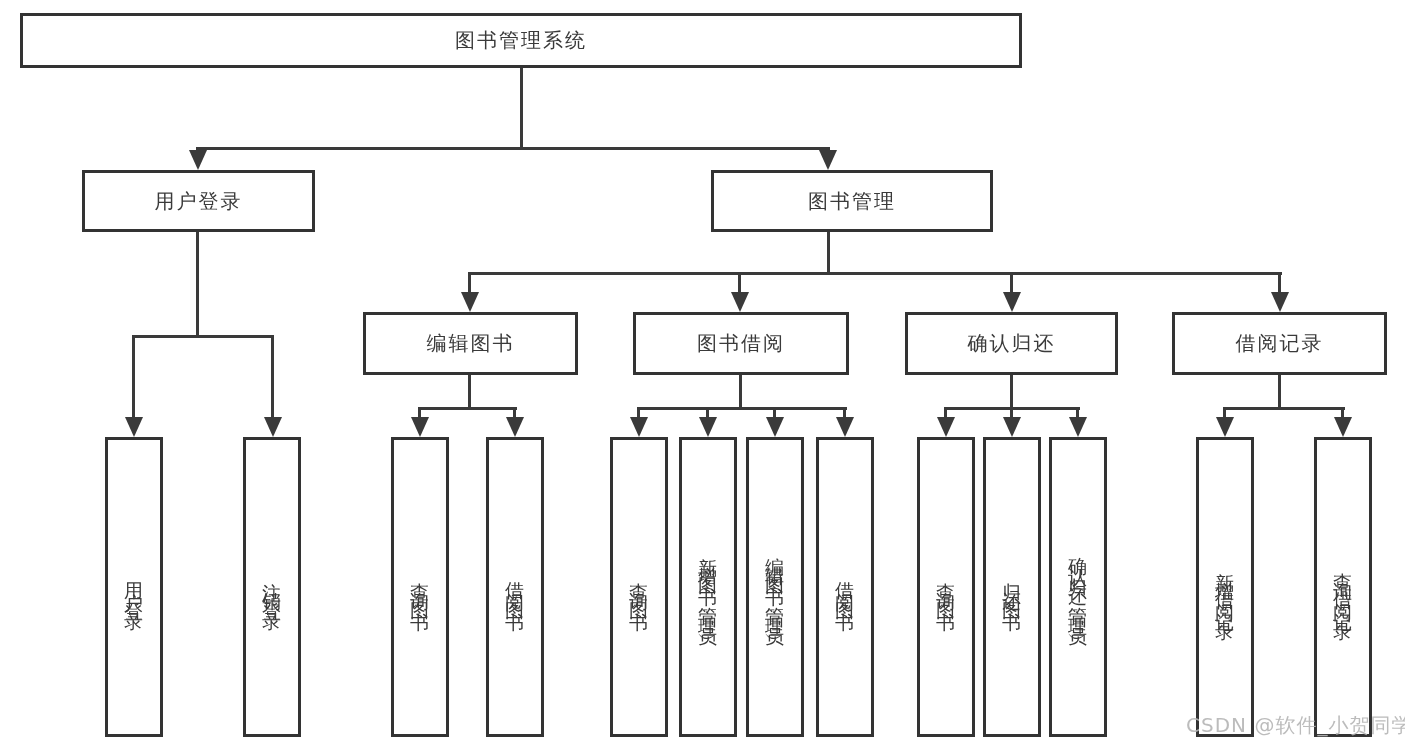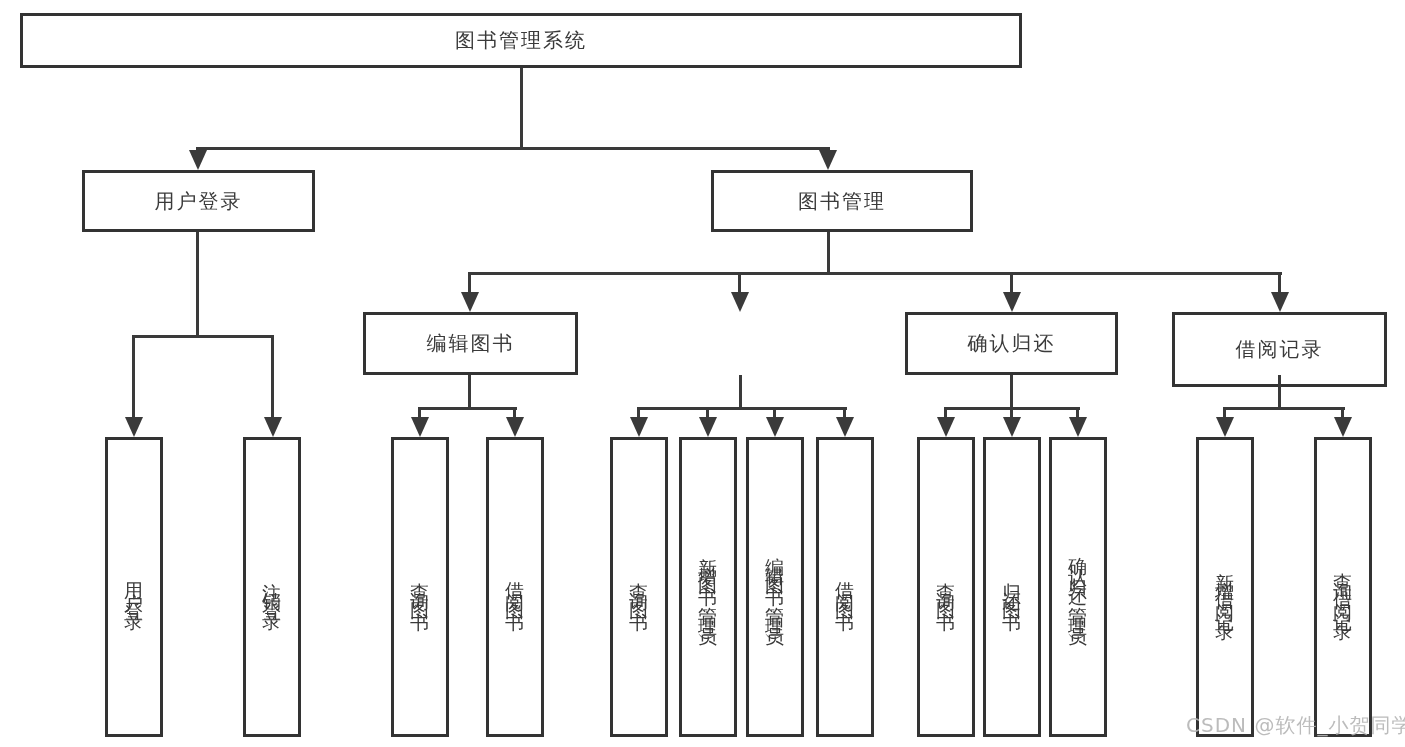--- a/index.html
+++ b/index.html
@@ -60,34 +60,37 @@
 <div class="canvas">
 
   <div class="box" style="left:20px;top:13px;width:1002px;height:55px">
     <span class="hlabel">图书管理系统</span>
   </div>
 
   <div class="box" style="left:82px;top:170px;width:233px;height:62px">
     <span class="hlabel">用户登录</span>
   </div>
 
-  <div class="box" style="left:711px;top:170px;width:262px;height:62px">
+  <div class="box" style="left:711px;top:170px;width:282px;height:62px">
     <span class="hlabel">图书管理</span>
   </div>
 
   <div class="box" style="left:363px;top:312px;width:215px;height:63px">
     <span class="hlabel">编辑图书</span>
   </div>
 
+  <div class="box" style="left:633px;top:312px;width:216px;height:63px">
+    <span class="hlabel">图书借阅</span>
+  </div>
 
   <div class="box" style="left:905px;top:312px;width:213px;height:63px">
     <span class="hlabel">确认归还</span>
   </div>
 
-  <div class="box" style="left:1172px;top:312px;width:215px;height:75px">
+  <div class="box" style="left:1172px;top:312px;width:215px;height:63px">
     <span class="hlabel">借阅记录</span>
   </div>
 
   <div class="box" style="left:105px;top:437px;width:58px;height:300px">
     <span class="vlabel">用户登录</span>
   </div>
   <div class="box" style="left:243px;top:437px;width:58px;height:300px">
     <span class="vlabel">注销登录</span>
   </div>
 

